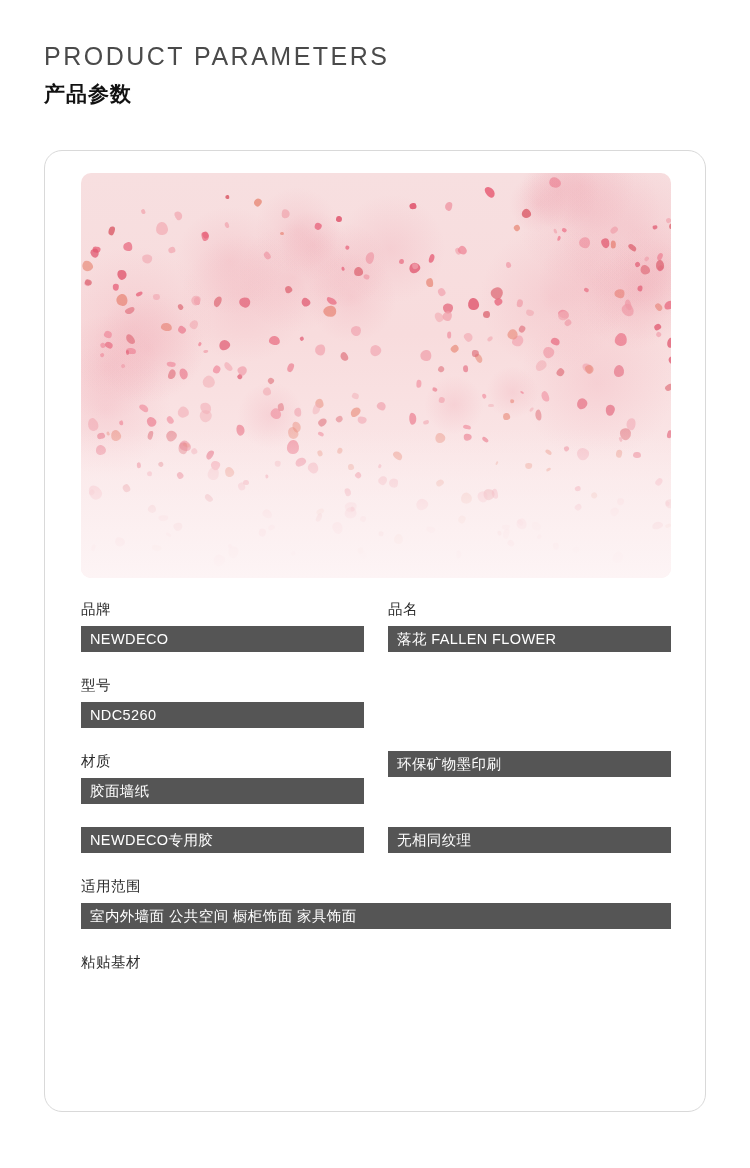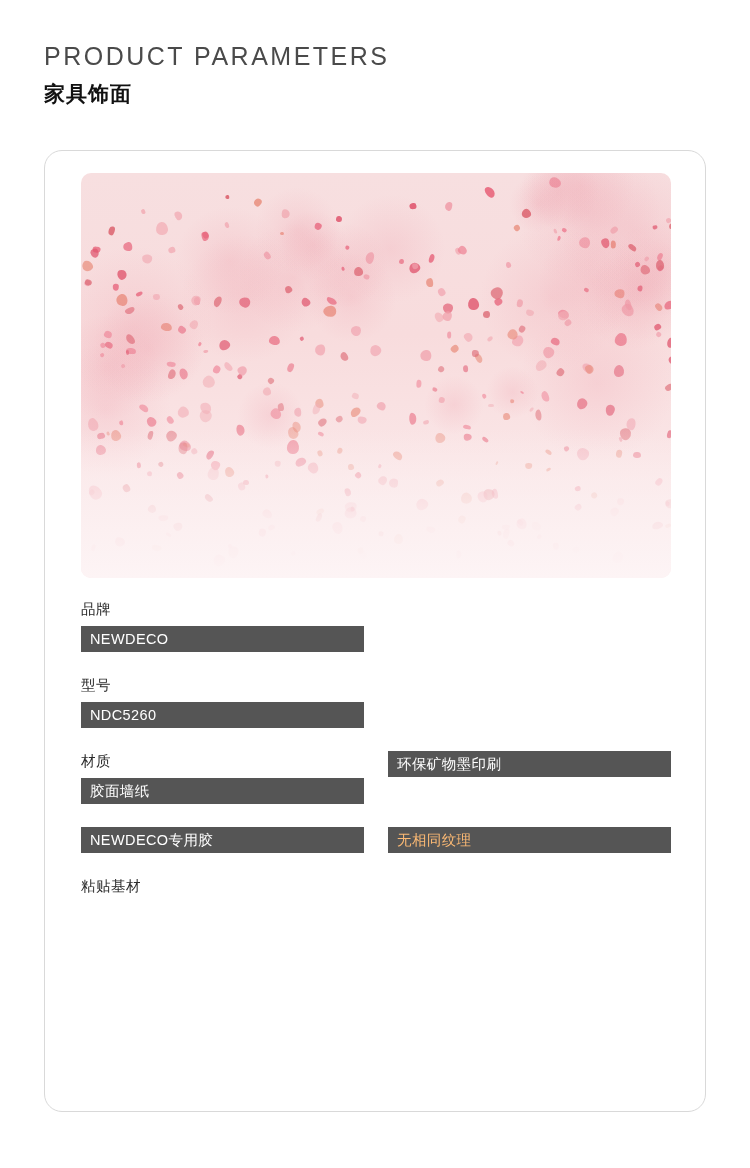--- a/index.html
+++ b/index.html
@@ -124,21 +124,21 @@
     letter-spacing: 0.4px;
   }
 </style>
 </head>
 <body>
 
 <div class="page">
 
   <div class="header">
     <div class="header-en">PRODUCT  PARAMETERS</div>
-    <div class="header-cn">家具饰面</div>
+    <div class="header-cn">产品参数</div>
   </div>
 
   <div class="card">
 
     <div class="product-image">
       <div class="petal-layer" id="petal-layer">
           <div class="petal" style="left: 33.8px; top: 364.8px; width: 9.7px; height: 8.5px; background: rgb(224, 87, 111); opacity: 0.38; transform: rotate(207deg);"></div>
           <div class="petal" style="left: 2.6px; top: 106.9px; width: 6.4px; height: 6.4px; background: rgb(240, 160, 172); opacity: 0.69; transform: rotate(123deg);"></div>
           <div class="petal" style="left: 558.8px; top: 91.6px; width: 10.3px; height: 9.4px; background: rgb(221, 107, 118); opacity: 0.73; transform: rotate(228deg);"></div>
           <div class="petal" style="left: 88.1px; top: 74.1px; width: 5.5px; height: 6.7px; background: rgb(242, 176, 184); opacity: 0.87; transform: rotate(251deg);"></div>
@@ -463,20 +463,24 @@
         </div>
       <div class="img-soft-bottom"></div>
     </div>
 
     <div class="specs" id="specs">
         <div class="spec-row">
           <div class="spec-col">
             <div class="spec-label">品牌</div>
             <div class="spec-value" style="background: rgb(85, 85, 85); color: rgb(255, 255, 255);">NEWDECO</div>
           </div>
+          <div class="spec-col">
+            <div class="spec-label">品名</div>
+            <div class="spec-value" style="background: rgb(85, 85, 85); color: rgb(255, 255, 255);">落花 FALLEN FLOWER</div>
+          </div>
         </div>
         <div class="spec-row">
           <div class="spec-col">
             <div class="spec-label">型号</div>
             <div class="spec-value" style="background: rgb(85, 85, 85); color: rgb(255, 255, 255);">NDC5260</div>
           </div>
         </div>
         <div class="spec-row">
           <div class="spec-col">
             <div class="spec-label">材质</div>
@@ -484,21 +488,27 @@
           </div>
           <div class="spec-col">
             <div class="spec-value" style="background: rgb(85, 85, 85); color: rgb(255, 255, 255);">环保矿物墨印刷</div>
           </div>
         </div>
         <div class="spec-row">
           <div class="spec-col">
             <div class="spec-value" style="background: rgb(85, 85, 85); color: rgb(255, 255, 255);">NEWDECO专用胶</div>
           </div>
           <div class="spec-col">
-            <div class="spec-value" style="background: rgb(85, 85, 85); color: #fdba74;">无相同纹理</div>
+            <div class="spec-value" style="background: rgb(85, 85, 85); color: #ffffff;">无相同纹理</div>
+          </div>
+        </div>
+        <div class="spec-row">
+          <div class="spec-col full">
+            <div class="spec-label">适用范围</div>
+            <div class="spec-value" style="background: rgb(85, 85, 85); color: rgb(255, 255, 255);">室内外墙面 公共空间 橱柜饰面 家具饰面</div>
           </div>
         </div>
         <div class="spec-row">
           <div class="spec-col full">
             <div class="spec-label">粘贴基材</div>
           </div>
         </div>
       </div>
 
   </div>

